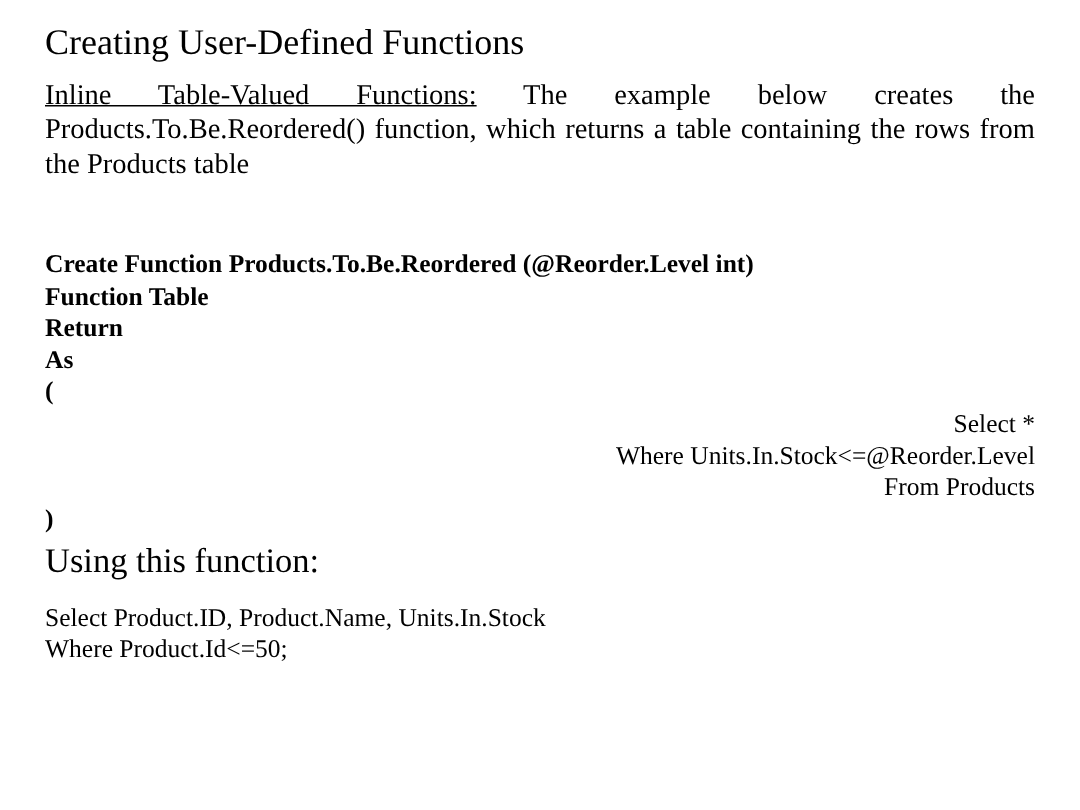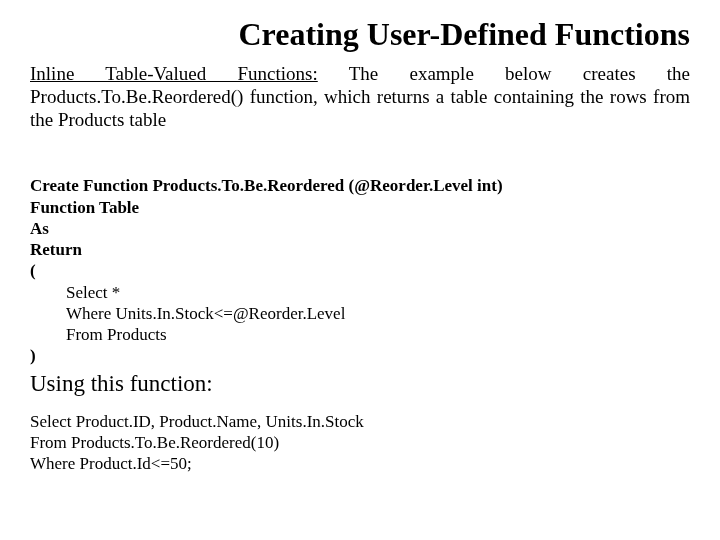--- a/index.html
+++ b/index.html
@@ -9,45 +9,45 @@
     width: 720px;
     height: 540px;
     background: #fff;
     color: #000;
     overflow: hidden;
   }
   .page {
     padding: 10px 30px 10px 30px;
   }
   .title {
-    font-size: 32px;
-    text-align: right;
+    font-size: 24px;
+    text-align: left;
     margin: 6px 0 10px 0;
-    font-weight: bold;
+    font-weight: normal;
   }
   .intro {
     font-size: 19px;
     line-height: 1.2;
     margin-bottom: 8px;
     text-align: justify;
   }
   .intro .heading {
     text-decoration: underline;
   }
   .code-block {
     font-size: 17px;
     line-height: 1.25;
     margin-bottom: 4px;
     margin-top: 44px;
   }
   .code-block .line {
     white-space: pre;
   }
   .code-block .bold { font-weight: bold; }
-  .indent { padding-left: 36px; }
+  .indent { padding-left: 36px; text-align: right; }
   .using {
     font-size: 23px;
     margin: 2px 0 14px 0;
   }
   .query {
     font-size: 17px;
     line-height: 1.25;
     font-weight: normal;
   }
 </style>
@@ -58,30 +58,29 @@
 
   <h1 class="title">Creating User-Defined Functions</h1>
 
   <div class="intro">
     <span class="heading">Inline Table-Valued Functions:</span><span> The example below creates the Products.To.Be.Reordered() function, which returns a table containing the rows from the Products table</span>
   </div>
 
   <div class="code-block">
     <div class="line bold">Create Function Products.To.Be.Reordered (@Reorder.Level int)</div>
     <div class="line bold">Function Table</div>
+    <div class="line bold">Return</div>
     <div class="line bold">As</div>
-    <div class="line bold">Return</div>
     <div class="line bold">(</div>
     <div class="line indent">Select *</div>
     <div class="line indent">Where Units.In.Stock&lt;=@Reorder.Level</div>
     <div class="line indent">From Products</div>
     <div class="line bold">)</div>
   </div>
 
   <div class="using">Using this function:</div>
 
   <div class="query">
     <div class="line">Select Product.ID, Product.Name, Units.In.Stock</div>
-    <div class="line">From Products.To.Be.Reordered(10)</div>
     <div class="line">Where Product.Id&lt;=50;</div>
   </div>
 
 </div>
 
 </body></html>

